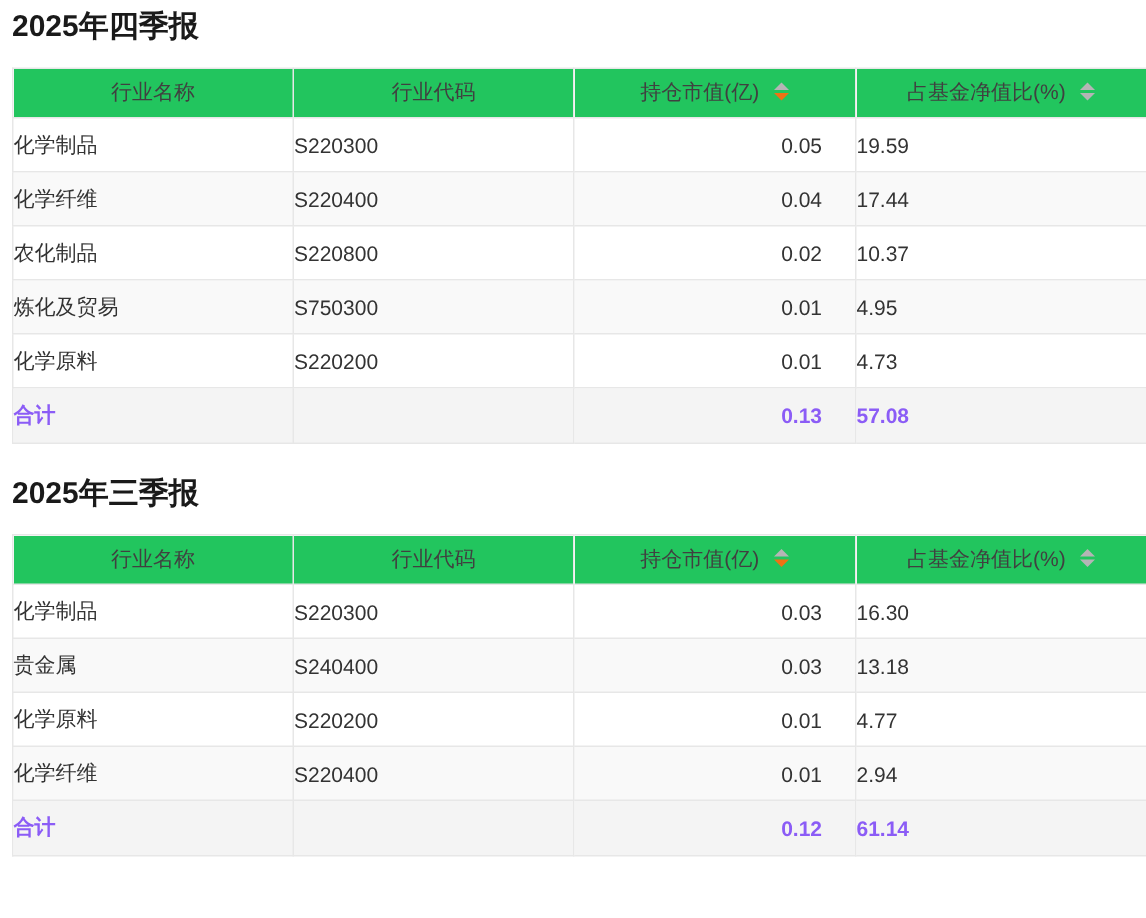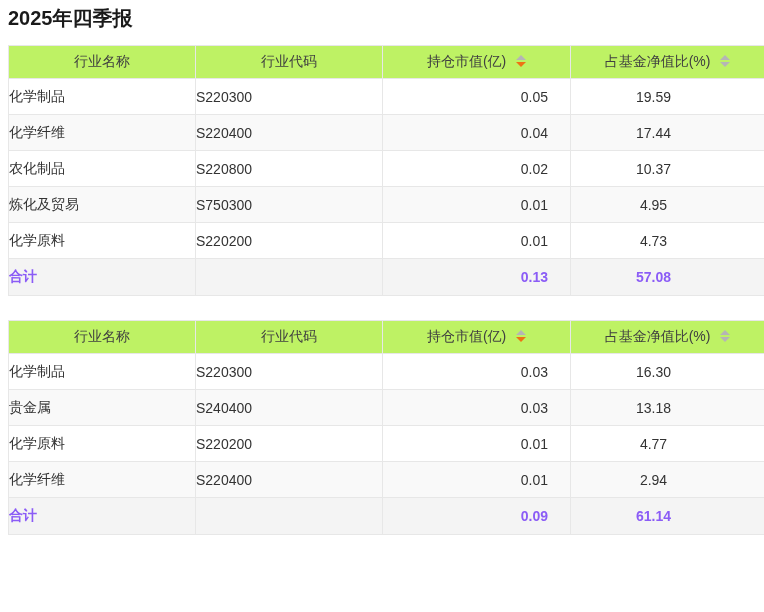--- a/index.html
+++ b/index.html
@@ -31,38 +31,38 @@
   }
   table.holdings th,
   table.holdings td {
     border: 1px solid #e7e7e7;
     overflow: hidden;
     white-space: nowrap;
   }
   table.holdings { border: 1px solid #e0e0e0; }
 
   thead th {
-    background: #bef264;
+    background: #22c55e;
     height: 33px;
     font-weight: normal;
     color: #404040;
     text-align: center;
   }
   tbody td { height: 36px; background: #ffffff; }
   tbody tr:nth-child(even) td { background: #f9f9f9; }
 
   .col-name  { width: 187px; }
   .col-code  { width: 187px; }
   .col-value { width: 188px; margin-top: 15px; }
   .col-ratio { width: 194px; }
 
   tbody .col-name, tfoot .col-name { text-align: left; padding-left: 0; }
   tbody .col-code, tfoot .col-code { }
   .col-value { text-align: right; padding-right: 22px; }
-  .col-ratio { text-align: center; padding-right: 28px; }
+  .col-ratio { text-align: left; padding-right: 28px; }
   thead .col-value, thead .col-ratio { text-align: center; padding-right: 0; }
 
   tfoot td {
     background: #f4f4f4;
     height: 37px;
     font-weight: bold;
     color: #8b5cf6;
     border-top: 1px solid #dddddd;
   }
 
@@ -153,20 +153,21 @@
           <td class="col-name">合计</td>
           <td class="col-code"></td>
           <td class="col-value">0.13</td>
           <td class="col-ratio">57.08</td>
         </tr>
       </tfoot>
     </table>
   </div>
 
   <div class="section">
+    <div class="section-title">2025年三季报</div>
     <table class="holdings">
       <colgroup>
         <col class="col-name">
           <col class="col-code">
           <col class="col-value">
           <col class="col-ratio">
       </colgroup>
       <thead>
         <tr>
           <th class="col-name">行业名称</th>
@@ -208,20 +209,20 @@
     <td class="col-name">化学纤维</td>
     <td class="col-code">S220400</td>
     <td class="col-value">0.01</td>
     <td class="col-ratio">2.94</td>
   </tr>
         </tbody>
       <tfoot>
         <tr class="total-row">
           <td class="col-name">合计</td>
           <td class="col-code"></td>
-          <td class="col-value">0.09</td>
+          <td class="col-value">0.12</td>
           <td class="col-ratio">61.14</td>
         </tr>
       </tfoot>
     </table>
   </div>
 
 </div>
 
 </body></html>

